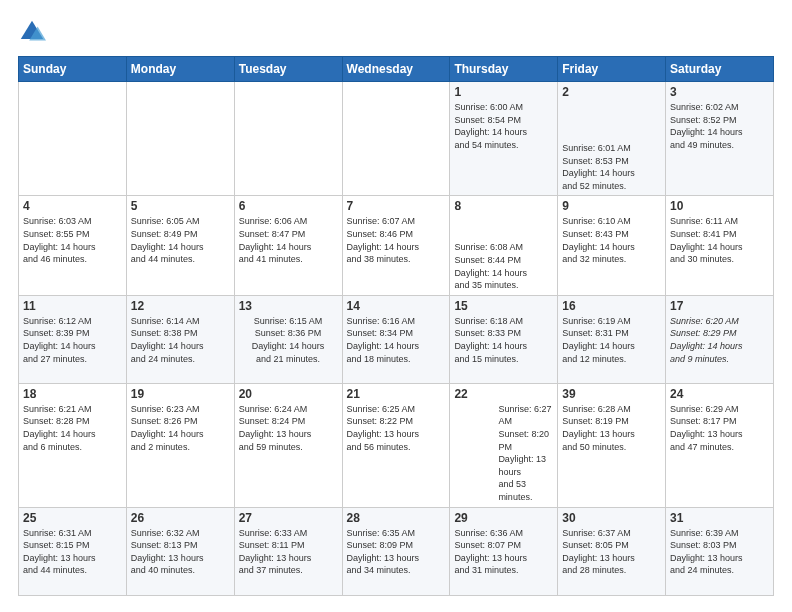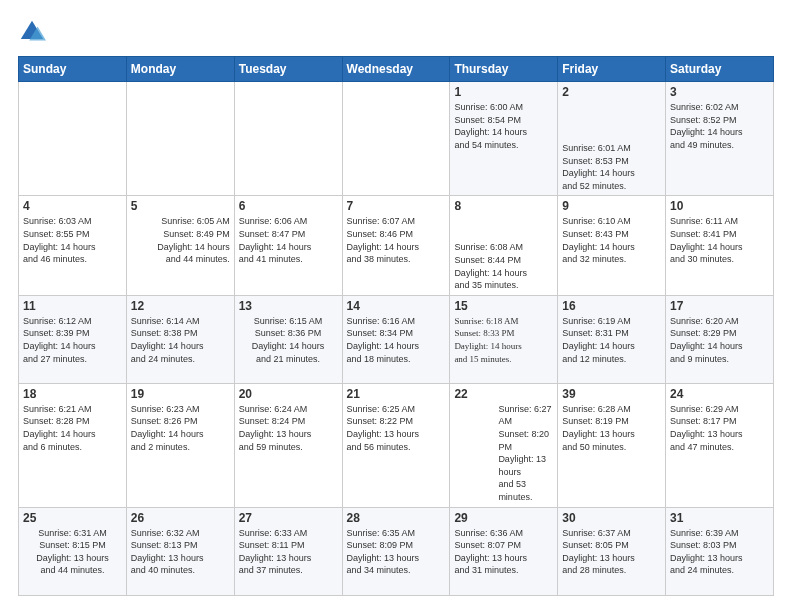--- a/index.html
+++ b/index.html
@@ -170,21 +170,21 @@
         <tr>
           <td>
             <span class="day-number">4</span>
             <div class="day-info" style="white-space: pre-line;">Sunrise: 6:03 AM
 Sunset: 8:55 PM
 Daylight: 14 hours
 and 46 minutes.</div>
           </td>
           <td>
             <span class="day-number">5</span>
-            <div class="day-info" style="white-space: pre-line; text-align: right;">Sunrise: 6:05 AM
+            <div class="day-info" style="white-space: pre-line;">Sunrise: 6:05 AM
 Sunset: 8:49 PM
 Daylight: 14 hours
 and 44 minutes.</div>
           </td>
           <td>
             <span class="day-number">6</span>
             <div class="day-info" style="white-space: pre-line;">Sunrise: 6:06 AM
 Sunset: 8:47 PM
 Daylight: 14 hours
 and 41 minutes.</div>
@@ -242,35 +242,35 @@
           </td>
           <td>
             <span class="day-number">14</span>
             <div class="day-info" style="white-space: pre-line;">Sunrise: 6:16 AM
 Sunset: 8:34 PM
 Daylight: 14 hours
 and 18 minutes.</div>
           </td>
           <td>
             <span class="day-number">15</span>
-            <div class="day-info" style="white-space: pre-line; font-family: Liberation Serif, serif;">Sunrise: 6:18 AM
+            <div class="day-info" style="white-space: pre-line;">Sunrise: 6:18 AM
 Sunset: 8:33 PM
 Daylight: 14 hours
 and 15 minutes.</div>
           </td>
           <td>
             <span class="day-number">16</span>
             <div class="day-info" style="white-space: pre-line;">Sunrise: 6:19 AM
 Sunset: 8:31 PM
 Daylight: 14 hours
 and 12 minutes.</div>
           </td>
           <td>
             <span class="day-number">17</span>
-            <div class="day-info" style="white-space: pre-line;">Sunrise: 6:20 AM
+            <div class="day-info" style="white-space: pre-line; font-style: italic;">Sunrise: 6:20 AM
 Sunset: 8:29 PM
 Daylight: 14 hours
 and 9 minutes.</div>
           </td>
         </tr>
         <tr>
           <td>
             <span class="day-number">18</span>
             <div class="day-info" style="white-space: pre-line;">Sunrise: 6:21 AM
 Sunset: 8:28 PM
@@ -316,21 +316,21 @@
             <span class="day-number">24</span>
             <div class="day-info" style="white-space: pre-line;">Sunrise: 6:29 AM
 Sunset: 8:17 PM
 Daylight: 13 hours
 and 47 minutes.</div>
           </td>
         </tr>
         <tr>
           <td>
             <span class="day-number">25</span>
-            <div class="day-info" style="white-space: pre-line; text-align: center;">Sunrise: 6:31 AM
+            <div class="day-info" style="white-space: pre-line;">Sunrise: 6:31 AM
 Sunset: 8:15 PM
 Daylight: 13 hours
 and 44 minutes.</div>
           </td>
           <td>
             <span class="day-number">26</span>
             <div class="day-info" style="white-space: pre-line;">Sunrise: 6:32 AM
 Sunset: 8:13 PM
 Daylight: 13 hours
 and 40 minutes.</div>

